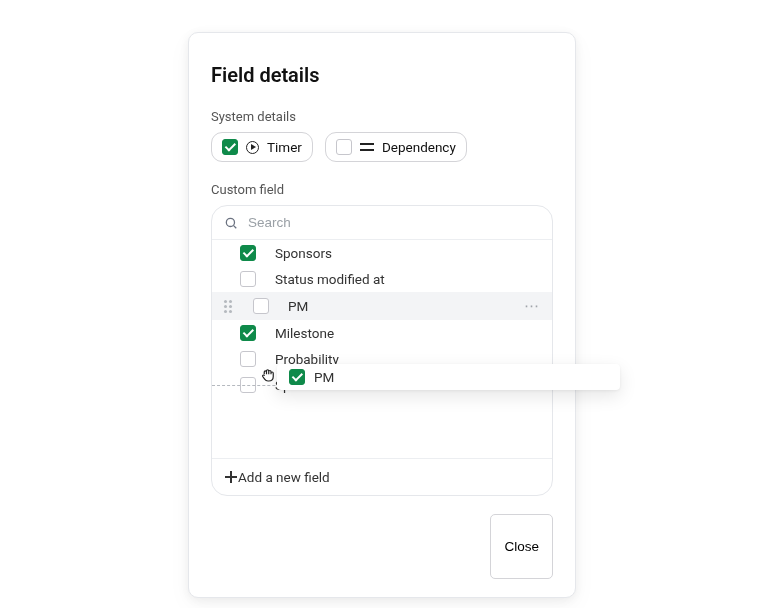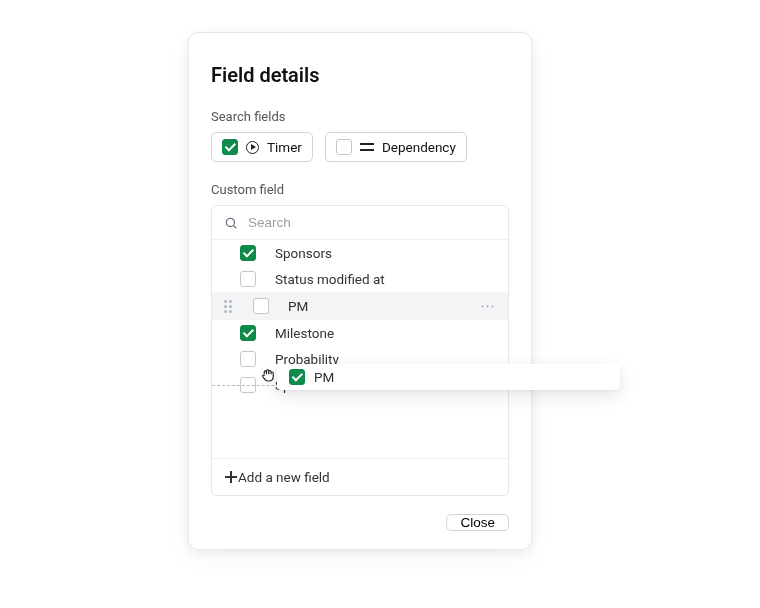--- a/index.html
+++ b/index.html
@@ -9,21 +9,21 @@
     height: 608px;
     background: #fff;
     font-family: -apple-system, BlinkMacSystemFont, "Segoe UI", Roboto, Helvetica, Arial, sans-serif;
     color: #111;
     position: relative;
   }
   .modal {
     position: absolute;
     left: 188px;
     top: 32px;
-    width: 344px;
+    width: 388px;
     background: #fff;
     border: 0.5px solid #e5e7eb;
     border-radius: 10px;
     box-shadow: 0 2px 10px rgba(0,0,0,0.06), 0 8px 24px rgba(0,0,0,0.04);
     padding: 22px 22px 18px 22px;
   }
   .title {
     font-size: 20px;
     font-weight: 600;
     margin: 8px 0 22px 0;
@@ -36,21 +36,21 @@
   .system-row {
     display: flex;
     gap: 12px;
     margin-bottom: 20px;
   }
   .chip {
     display: inline-flex;
     align-items: center;
     gap: 8px;
     border: 1px solid #d4d4d8;
-    border-radius: 5px;
+    border-radius: 11px;
     padding: 6px 10px;
     font-size: 13.5px;
     background: #fff;
     cursor: pointer;
   }
   .checkbox {
     width: 16px;
     height: 16px;
     border: 1.5px solid #c6c6cc;
     border-radius: 3px;
@@ -103,21 +103,21 @@
     left: 0;
     width: 14px;
     height: 1.6px;
     background: #222;
   }
   .swap-icon::before { top: 3px; }
   .swap-icon::after  { top: 9px; }
 
   .custom-box {
     border: 1px solid #e5e7eb;
-    border-radius: 5px;
+    border-radius: 16px;
     overflow: hidden;
   }
   .search-row {
     display: flex;
     align-items: center;
     gap: 8px;
     padding: 8px 12px;
     border-bottom: 1px solid #eceef1;
   }
   .search-icon {
@@ -193,21 +193,21 @@
 
   .footer {
     display: flex;
     justify-content: flex-end;
     margin-top: 18px;
   }
   .close-btn {
     border: 1px solid #d4d4d8;
     background: #fff;
     border-radius: 5px;
-    padding: 0 13px;
+    padding: 24px 13px;
     font-size: 13.5px;
     cursor: pointer;
   }
 
   
   .drop-line {
     position: absolute;
     left: 0;
     right: 0;
     height: 0;
@@ -245,21 +245,21 @@
     width: 18px;
     height: 18px;
   }
 </style>
 </head>
 <body>
 
 <div class="modal">
   <div class="title">Field details</div>
 
-  <div class="section-label">Search fields</div>
+  <div class="section-label">System details</div>
   <div class="system-row">
     <div class="chip">
       <span class="checkbox checked"></span>
       <span class="play-icon"></span>
       <span>Timer</span>
     </div>
     <div class="chip">
       <span class="checkbox"></span>
       <span class="swap-icon"></span>
       <span>Dependency</span>

